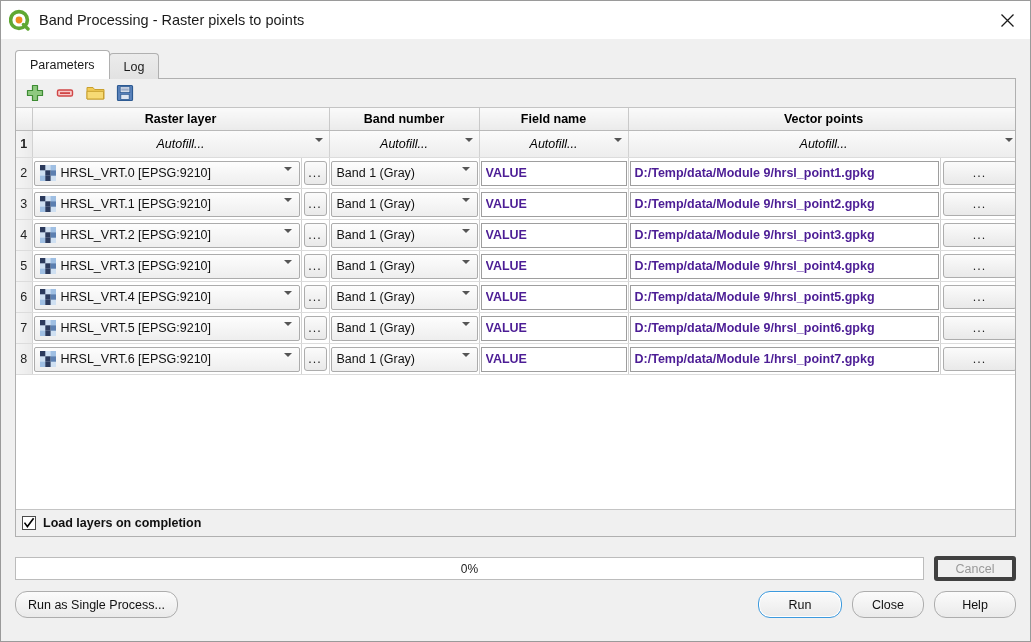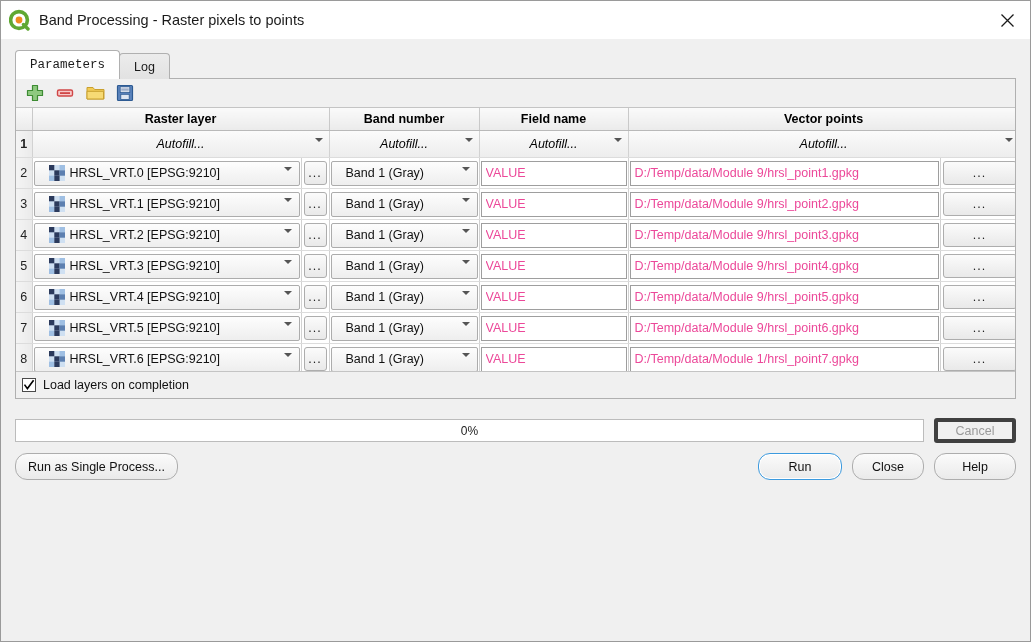--- a/index.html
+++ b/index.html
@@ -96,30 +96,29 @@
     margin-right: -1px;
     box-sizing: border-box;
   }
   .tab.active {
     background: #ffffff;
     height: 29px;
     line-height: 28px;
     border-color: #b0b0b0;
     position: relative;
     z-index: 4;
-    font-family: Liberation Mono, monospace;
   }
 
   
   #tabpanel {
     margin: 0 14px 0 14px;
     border: 1px solid #b0b0b0;
     background: #f0f0f0;
     flex: 0 0 auto;
-    height: 321px;
+    height: 459px;
     box-sizing: border-box;
     display: flex;
     flex-direction: column;
     position: relative;
     top: -1px;
   }
 
   
   #toolbar {
     height: 28px;
@@ -234,21 +233,21 @@
     display: flex;
     align-items: center;
     box-sizing: border-box;
     height: 25px;
     margin: 2px 1px;
     border: 1px solid #acacac;
     border-radius: 2px;
     background: linear-gradient(to bottom,#fdfdfd,#eeeeee);
     position: relative;
     cursor: pointer;
-    padding-left: 14px;
+    padding-left: 5px;
     overflow: hidden;
     white-space: nowrap;
   }
   .combo .txt {
     font-size: 12.5px;
     color: #111;
     overflow: hidden;
     text-overflow: ellipsis;
     white-space: nowrap;
     padding-right: 22px;
@@ -270,24 +269,25 @@
   .tfield {
     box-sizing: border-box;
     height: 25px;
     margin: 2px 1px;
     border: 1px solid #9e9e9e;
     background: #ffffff;
     display: flex;
     align-items: center;
     padding-left: 4px;
     font-size: 12.5px;
-    color: #ec4899;
+    color: #4c1d95;
     overflow: hidden;
     white-space: nowrap;
     cursor: text;
+    font-weight: bold;
   }
   .tfield .txt { overflow:hidden; text-overflow:ellipsis; white-space:nowrap; }
 
   
   .dotsbtn {
     box-sizing: border-box;
     height: 24px;
     margin: 3px 2px;
     border: 1px solid #adadad;
     border-radius: 3px;
@@ -326,21 +326,21 @@
     background: #fff;
     display: flex;
     align-items: center;
     justify-content: center;
     margin-right: 7px;
     flex: 0 0 auto;
     cursor: pointer;
     box-sizing: border-box;
   }
   .cbox svg { display:block; }
-  #checkrow .lbl { font-size: 12.5px; color:#111; cursor:pointer; }
+  #checkrow .lbl { font-size: 12.5px; color:#111; cursor:pointer;font-weight:bold; }
 
   
   #progressrow {
     margin: 18px 14px 0 14px;
     display: flex;
     align-items: center;
     flex: 0 0 auto;
   }
   #progressbar {
     flex: 1 1 auto;

